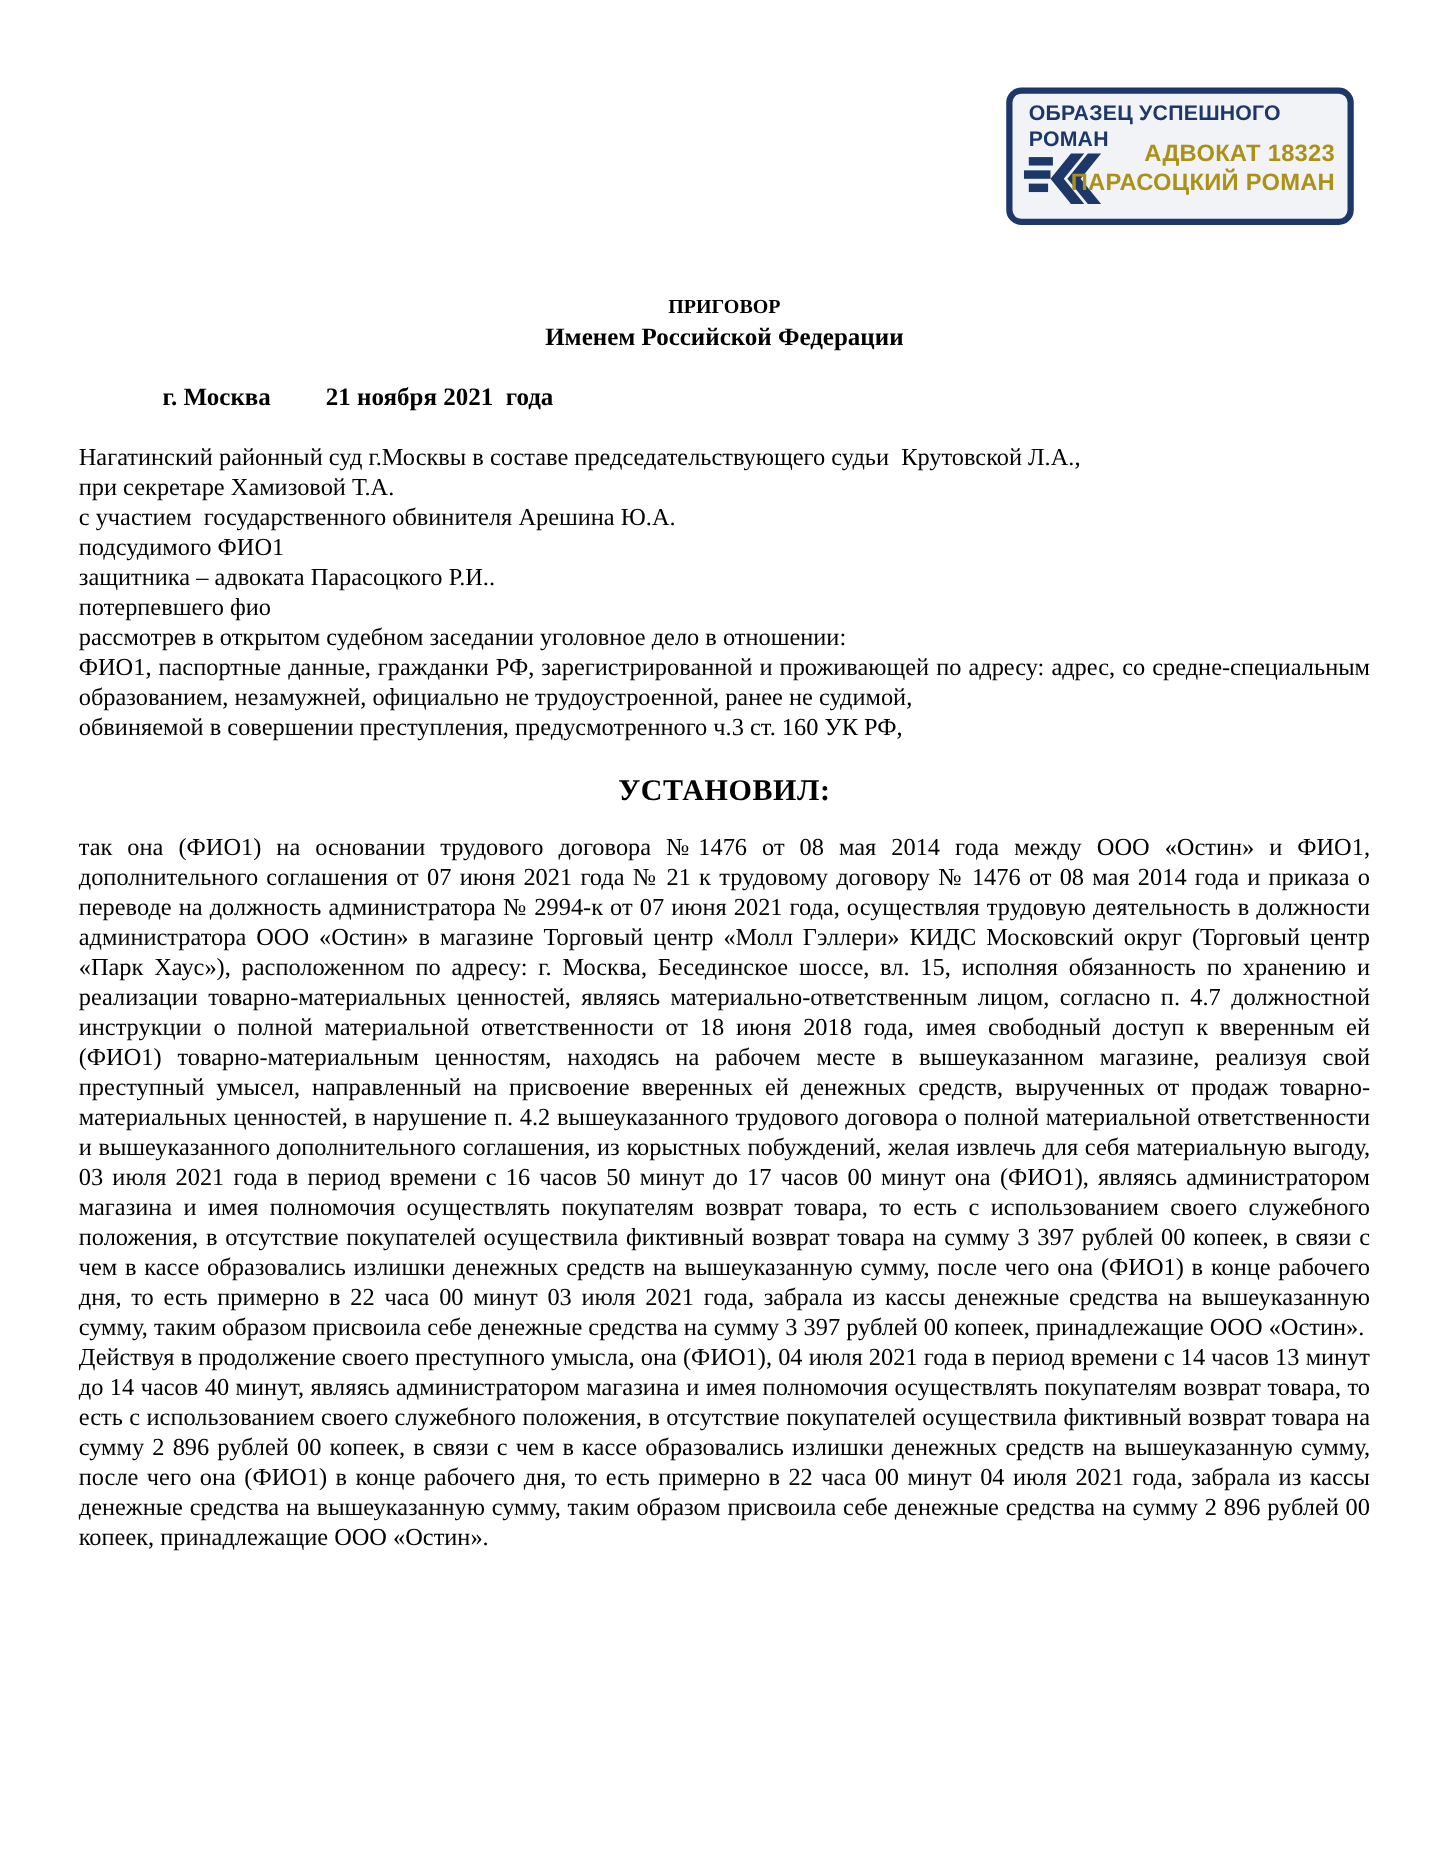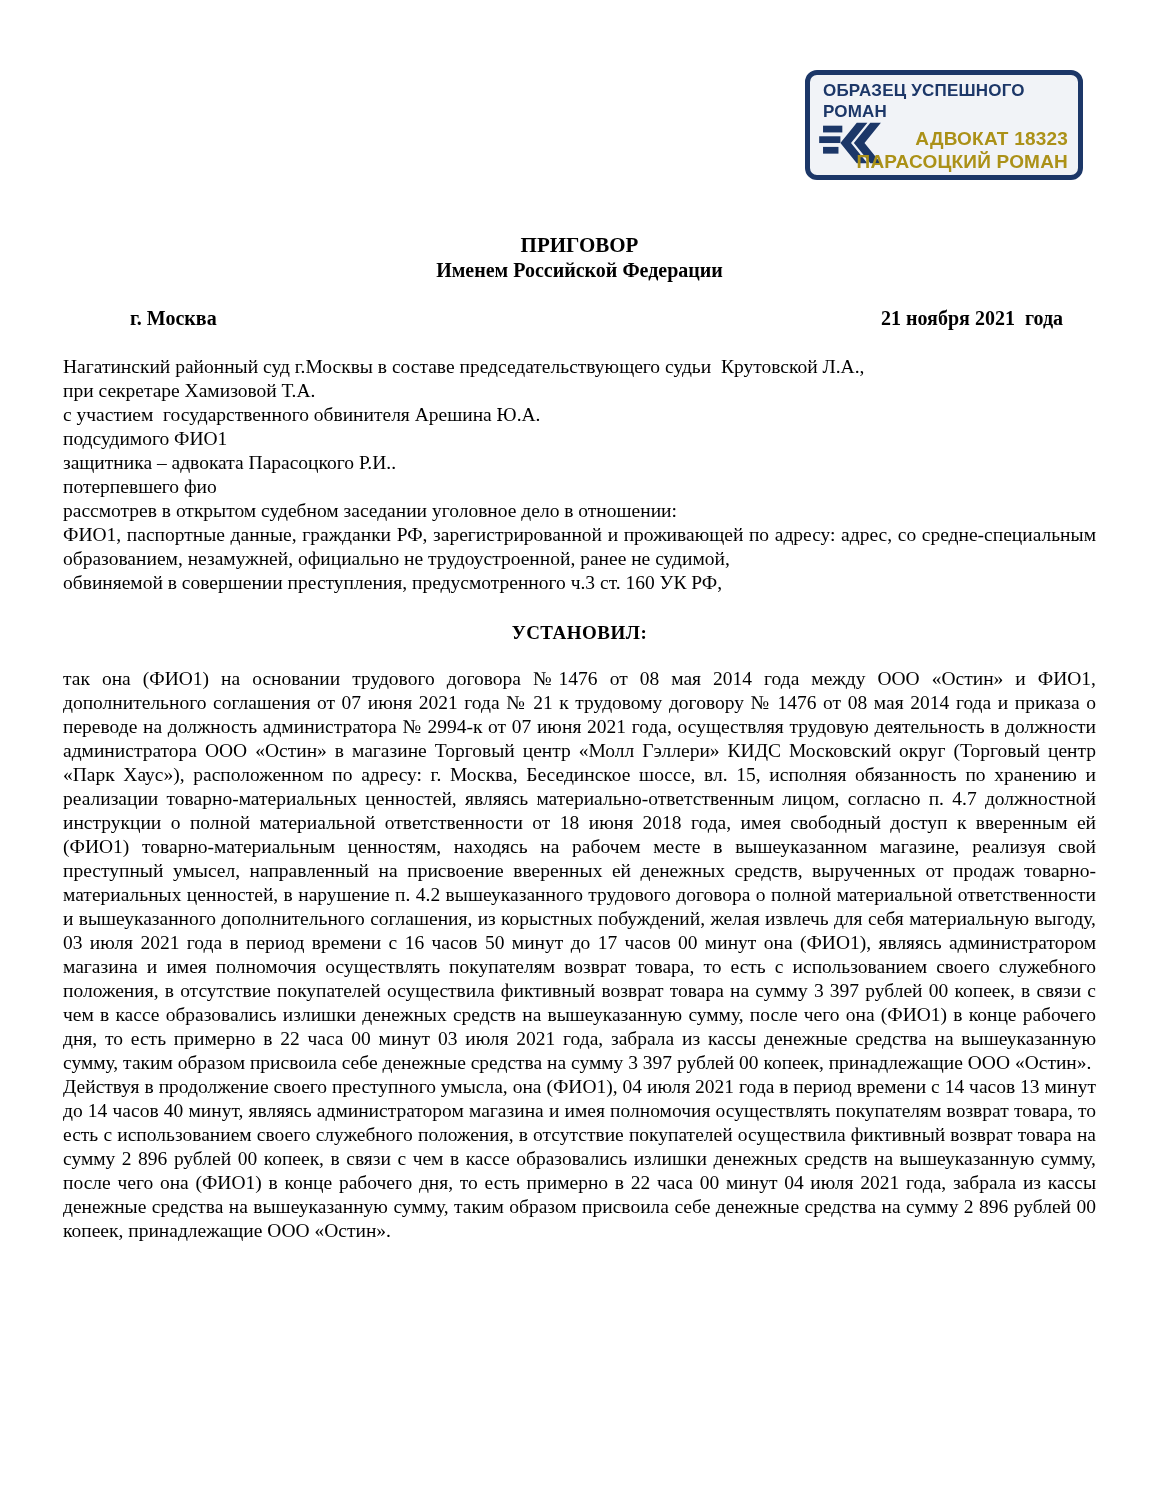--- a/index.html
+++ b/index.html
@@ -40,71 +40,72 @@
   .stamp-icon {
     position: absolute;
     left: 7px;
     top: 42px;
     width: 68px;
     height: 54px;
   }
   .stamp-advocate {
     position: absolute;
     right: 10px;
-    top: 52px;
+    top: 37px;
     text-align: right;
     color: #ab9118;
     font-family: "Liberation Sans", sans-serif;
     font-weight: bold;
     font-size: 19px;
     line-height: 23px;
     letter-spacing: 0.2px;
     white-space: nowrap;
   }
 
   
   .doc-title {
     padding-top: 233px;
     text-align: center;
     font-weight: bold;
-    font-size: 21px;
+    font-size: 16px;
     line-height: 25px;
   }
   .doc-subtitle {
     text-align: center;
     font-weight: bold;
     font-size: 20px;
     line-height: 25px;
   }
   .place-date {
     display: flex;
-    justify-content: space-between;
+    justify-content: flex-start;
     margin: 23px 63px 0 63px;
     font-weight: bold;
     font-size: 20px;
     line-height: 25px;
+    gap: 44px;
   }
   .place { padding-left: 67px; }
   .date  { padding-right: 33px; white-space: pre-wrap; }
 
   
   .intro {
     margin: 24px 63px 0 63px;
     font-size: 19.5px;
     line-height: 24px;
   }
   .intro-line {
     text-align: justify;
     white-space: pre-wrap;
   }
   .section-heading {
     margin-top: 25px;
     text-align: center;
     font-weight: bold;
-    font-size: 19px;
+    font-size: 24px;
     line-height: 26px;
     letter-spacing: 0.5px;
   }
   .body-text {
     margin: 21px 63px 0 63px;
     font-size: 19.5px;
     line-height: 24px;
   }
   .para { text-align: justify; }
 </style>

